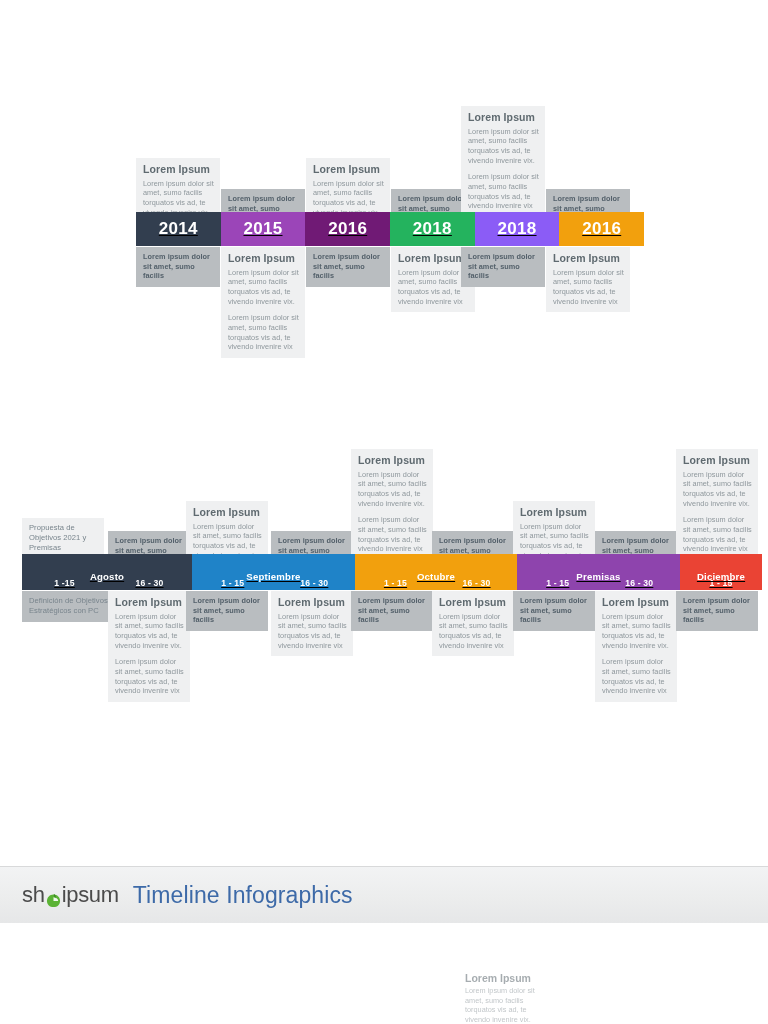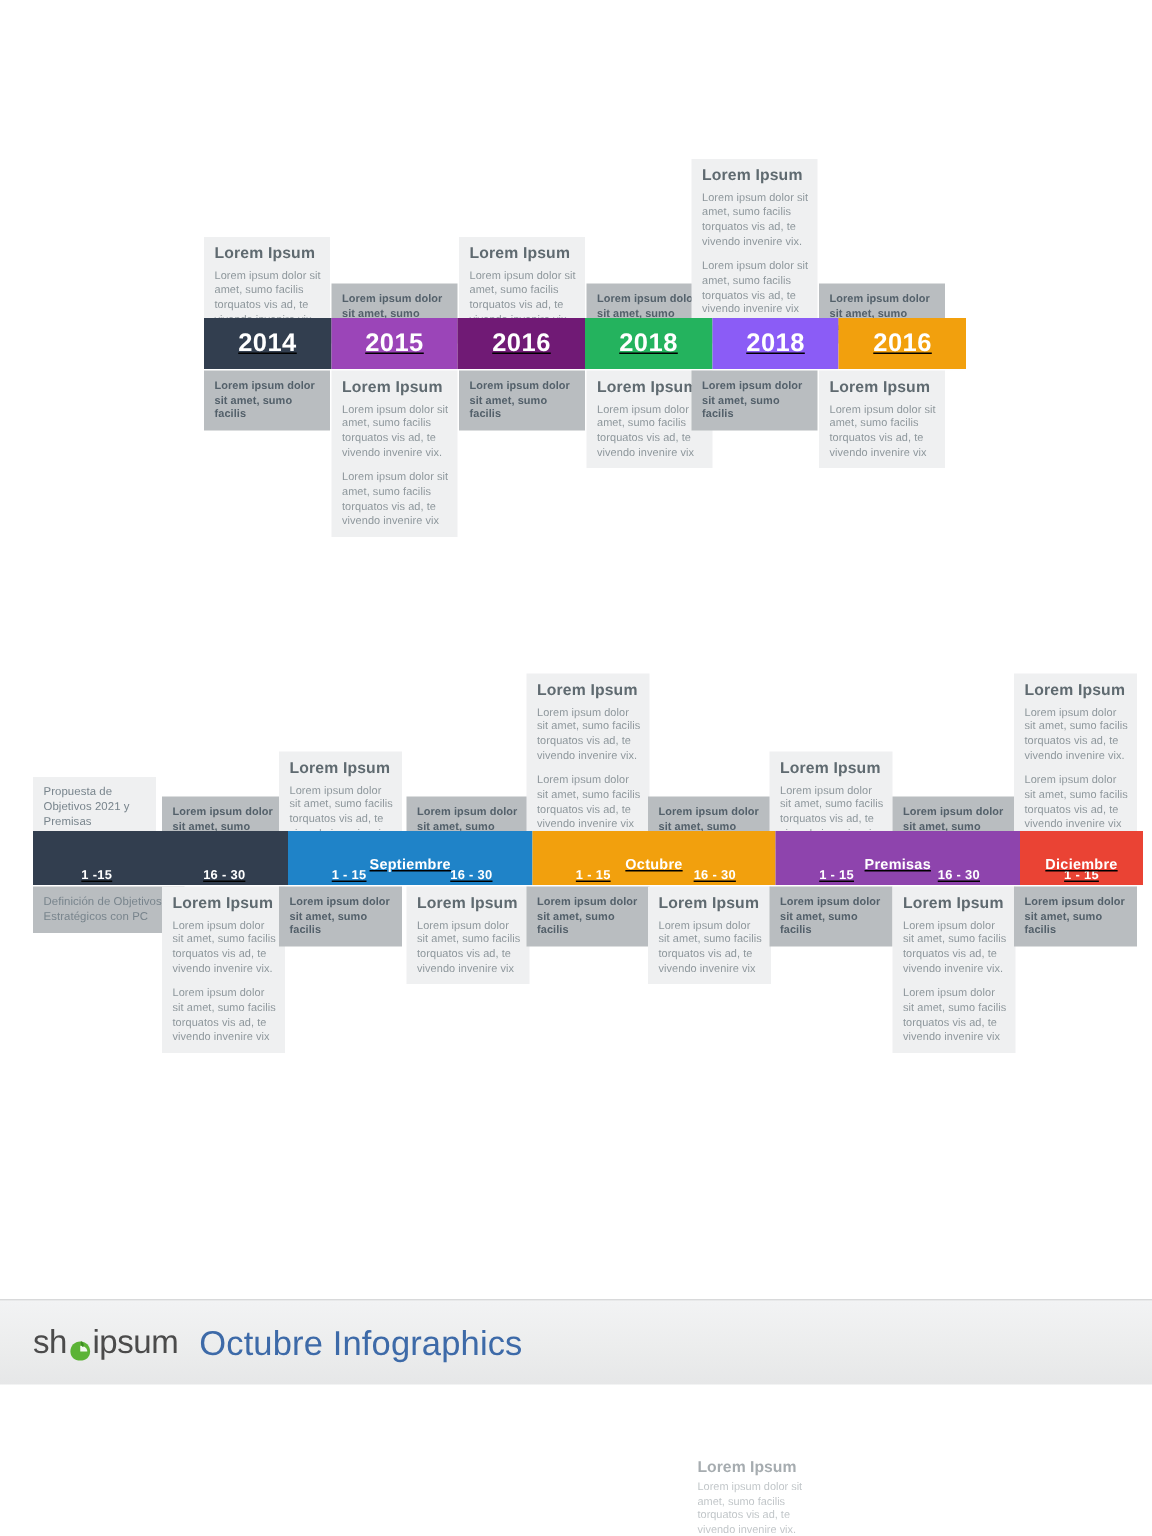--- a/index.html
+++ b/index.html
@@ -269,20 +269,21 @@
 
     <div class="month" style="background:#323e4f; flex: 0 0 170px;">
       <div class="halves">
         <div class="half">
           <span>1 -15</span>
         </div>
         <div class="half">
           <span>16 - 30</span>
         </div>
       </div>
+      <div class="mname">Agosto</div>
     </div>
 
     <div class="month" style="background:#1f83c8; flex: 0 0 163px;">
       <div class="halves">
         <div class="half">
           <span>1 - 15</span>
         </div>
         <div class="half">
           <span>16 - 30</span>
         </div>
@@ -372,19 +373,19 @@
     <span>sh</span>
     <span class="leaf">
       <svg viewBox="0 0 32 32" width="15" height="15" aria-hidden="true">
         <path d="M16 3 C24 3 30 9 30 17 C30 25 24 30 16 30 C8 30 2 25 2 17 C2 9 8 3 16 3 Z" fill="#5bb335"></path>
         <path d="M16 9 C22 9 26 13 26 17 L16 17 Z" fill="#ffffff" opacity="0.92"></path>
         <path d="M17 2 C21 4 22 8 20 11 C17 9 16 5 17 2 Z" fill="#3e8c24"></path>
       </svg>
     </span>
     <span>ipsum</span>
   </div>
-  <div id="footer-title">Octubre Infographics</div>
+  <div id="footer-title">Timeline Infographics</div>
 </div>
 
 <div id="below-fold">
   <span class="ttl" style="display:block;font-size:10.5px;color:#5f6a70;font-weight:600;margin-bottom:2px;">Lorem Ipsum</span>
   <span class="par" style="display:block;font-size:7.3px;color:#8e979c;line-height:1.32;">Lorem ipsum dolor sit amet, sumo facilis torquatos vis ad, te vivendo invenire vix.</span>
 </div>
 
 </body></html>

